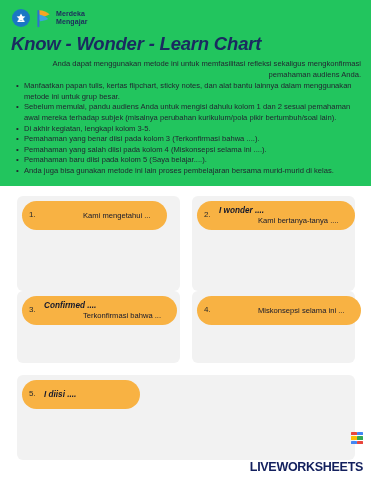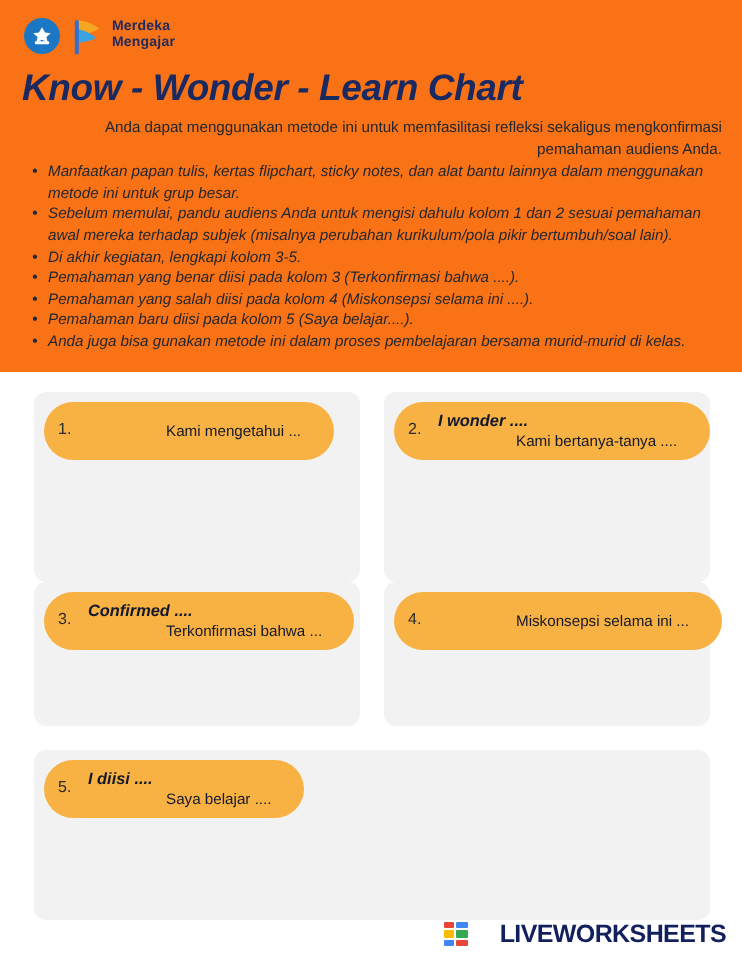--- a/index.html
+++ b/index.html
@@ -19,21 +19,21 @@
     background: #ffffff;
   }
 
   
   .top-panel {
     position: absolute;
     left: 0;
     top: 0;
     width: 371px;
     height: 186px;
-    background: #f97316;
+    background: #22c55e;
     padding: 6px 8px 0 8px;
   }
 
   
   .brand {
     display: flex;
     align-items: center;
     gap: 4px;
     height: 24px;
     padding-left: 4px;
@@ -79,21 +79,20 @@
   .intro {
     font-size: 7.6px;
     line-height: 10.6px;
     color: #222730;
     margin: 0 2px 0 4px;
     text-align: right;
   }
   .bullets {
     list-style: none;
     margin: 1px 0 0 4px;
-    font-style: italic;
   }
   .bullets li {
     position: relative;
     font-size: 7.6px;
     line-height: 10.6px;
     color: #222730;
     padding-left: 12px;
     margin-bottom: 0px;
   }
   .bullets li::before {
@@ -167,22 +166,23 @@
   .card.c2 .badge,
   .card.c4 .badge { min-width: 132px; }
   .card.c5 .badge { min-width: 118px; }
 
   
   .footer {
     position: absolute;
     right: 8px;
     bottom: 6px;
     display: flex;
-    align-items: center;
+    align-items: flex-end;
     gap: 16px;
+    flex-direction: column;
   }
   .lw-icon {
     width: 12px;
     height: 12px;
     display: grid;
     grid-template-columns: 1fr 1fr;
     grid-template-rows: 1fr 1fr 1fr;
     gap: 0.8px;
   }
   .lw-icon i { display: block; border-radius: 0.5px; }
@@ -225,21 +225,21 @@
 
     <p class="intro">Anda dapat menggunakan metode ini untuk memfasilitasi refleksi sekaligus mengkonfirmasi pemahaman audiens Anda.</p>
 
     <ul class="bullets">
       <li>Manfaatkan papan tulis, kertas flipchart, sticky notes, dan alat bantu lainnya dalam menggunakan metode ini untuk grup besar.</li>
       <li>Sebelum memulai, pandu audiens Anda untuk mengisi dahulu kolom 1 dan 2 sesuai pemahaman awal mereka terhadap subjek (misalnya perubahan kurikulum/pola pikir bertumbuh/soal lain).</li>
       <li>Di akhir kegiatan, lengkapi kolom 3-5.</li>
       <li>Pemahaman yang benar diisi pada kolom 3 (Terkonfirmasi bahwa ....).</li>
       <li>Pemahaman yang salah diisi pada kolom 4 (Miskonsepsi selama ini ....).</li>
       <li>Pemahaman baru diisi pada kolom 5 (Saya belajar....).</li>
-      <li>Anda juga bisa gunakan metode ini dalam proses pembelajaran bersama murid-murid di kelas.</li>
+      <li>Anda juga bisa gunakan metode ini lain proses pembelajaran bersama murid-murid di kelas.</li>
     </ul>
   </div>
 
   <div class="cards">
 
     <div class="card c1">
       <div class="badge">
         <span class="num">1.</span>
         <span class="id">Kami mengetahui ...</span>
       </div>
@@ -265,21 +265,20 @@
       <div class="badge">
         <span class="num">4.</span>
         <span class="id">Miskonsepsi selama ini ...</span>
       </div>
     </div>
 
     <div class="card c5">
       <div class="badge">
         <span class="num">5.</span>
         <span class="en">I diisi ....</span>
-        <span class="id">Saya belajar  ....</span>
       </div>
     </div>
 
     <div class="footer">
       <span class="lw-icon">
         <i style="background:#e8453c"></i>
           <i style="background:#4285f4"></i>
         <i style="background:#fbbc05"></i>
           <i style="background:#34a853"></i>
         <i style="background:#4285f4"></i>

